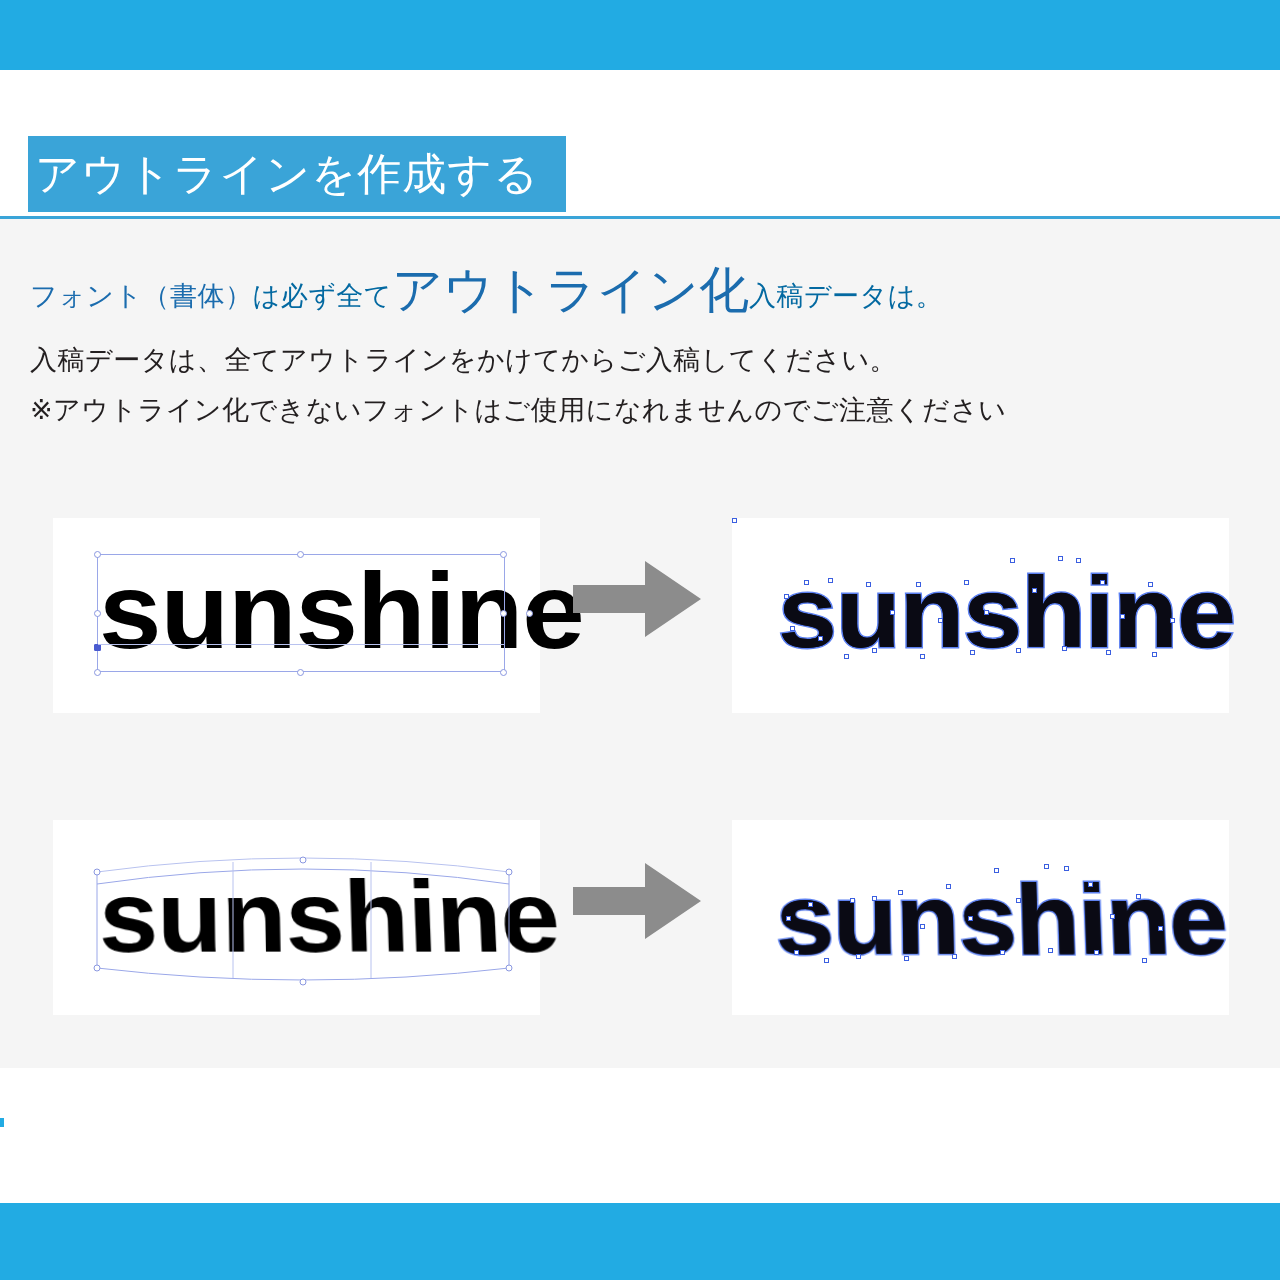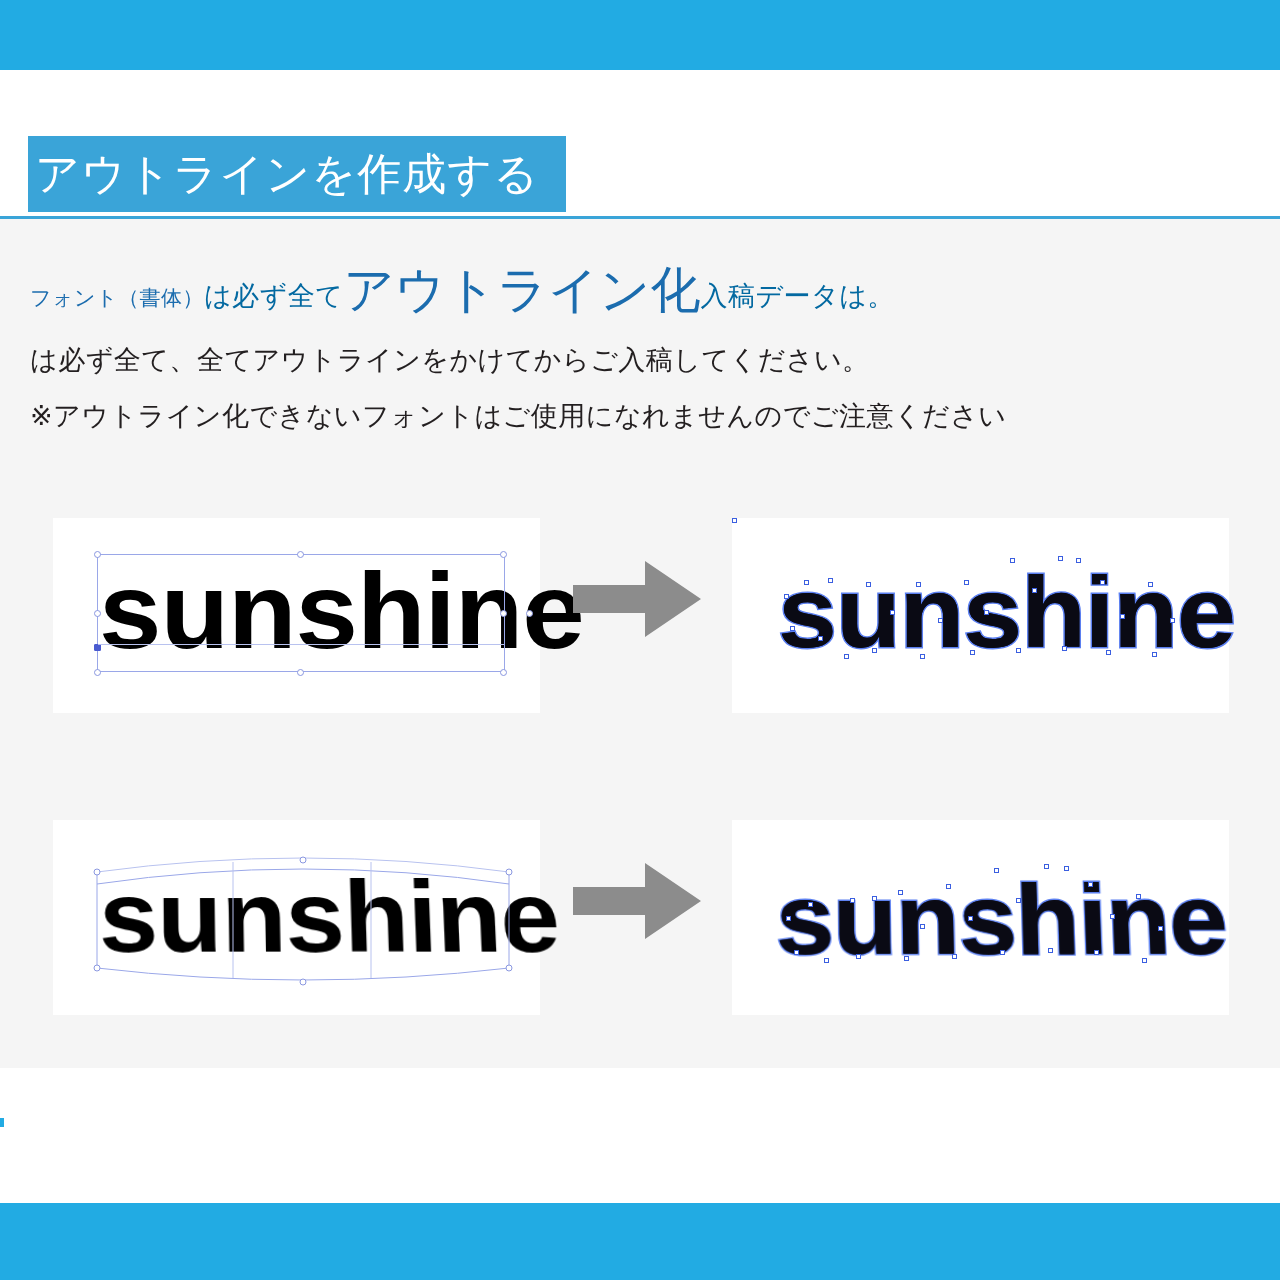--- a/index.html
+++ b/index.html
@@ -74,21 +74,21 @@
   
   .headline {
     position: absolute;
     left: 30px;
     top: 36px;
     white-space: nowrap;
     display: flex;
     align-items: baseline;
   }
   .hl-sm-blue {
-    font-size: 21px;
+    font-size: 27px;
     color: #1B6CAE;
     letter-spacing: 0.5px;
   }
   .hl-sm-dark {
     font-size: 27px;
     color: #0369a1;
     letter-spacing: 0.5px;
   }
   .hl-big-blue {
     font-size: 50px;
@@ -101,21 +101,21 @@
   
   .body-line {
     position: absolute;
     left: 30px;
     color: #231f20;
     font-size: 27px;
     letter-spacing: 0.5px;
     white-space: nowrap;
   }
   .body-line.l1 { top: 123px; }
-  .body-line.l2 { top: 179px; }
+  .body-line.l2 { top: 173px; }
 
   
   .card {
     position: absolute;
     background: #ffffff;
   }
   .card.r1c1 { left: 53px;  top: 299px; width: 487px; height: 195px; }
   .card.r1c2 { left: 732px; top: 299px; width: 497px; height: 195px; }
   .card.r2c1 { left: 53px;  top: 601px; width: 487px; height: 195px; }
   .card.r2c2 { left: 732px; top: 601px; width: 497px; height: 195px; }
@@ -226,21 +226,21 @@
 
 <div class="content-panel">
 
   <div class="headline">
     <span class="hl-sm-blue">フォント（書体）</span>
     <span class="hl-sm-dark">は必ず全て</span>
     <span class="hl-big-blue">アウトライン化</span>
     <span class="hl-sm-dark">入稿データは。</span>
   </div>
 
-  <div class="body-line l1">は必ず全て、全てアウトラインをかけてからご入稿してください。</div>
+  <div class="body-line l1">入稿データは、全てアウトラインをかけてからご入稿してください。</div>
   <div class="body-line l2">※アウトライン化できないフォントはご使用になれませんのでご注意ください</div>
 
   <div class="card r1c1">
     <span class="word plain-1">sunshine</span>
 
     <div class="selbox r1">
       <div class="handle" style="left:-4px;  top:-4px;"></div>
       <div class="handle" style="left:199px; top:-4px;"></div>
       <div class="handle" style="left:402px; top:-4px;"></div>
       <div class="handle" style="left:-4px;  top:55px;"></div>

